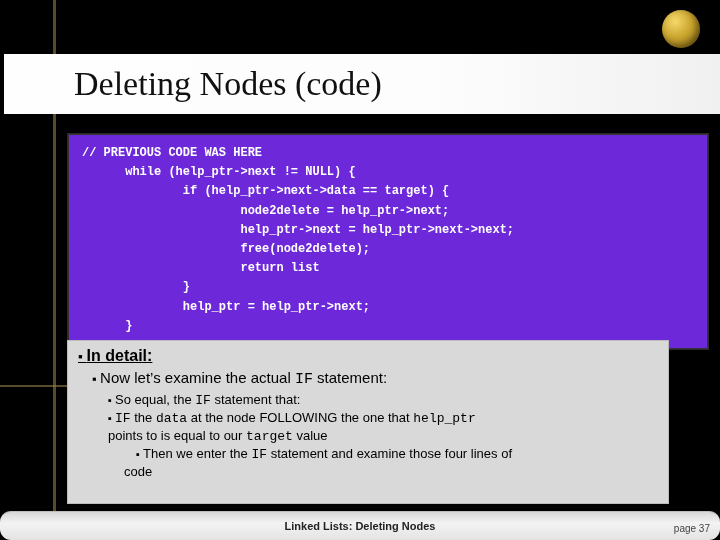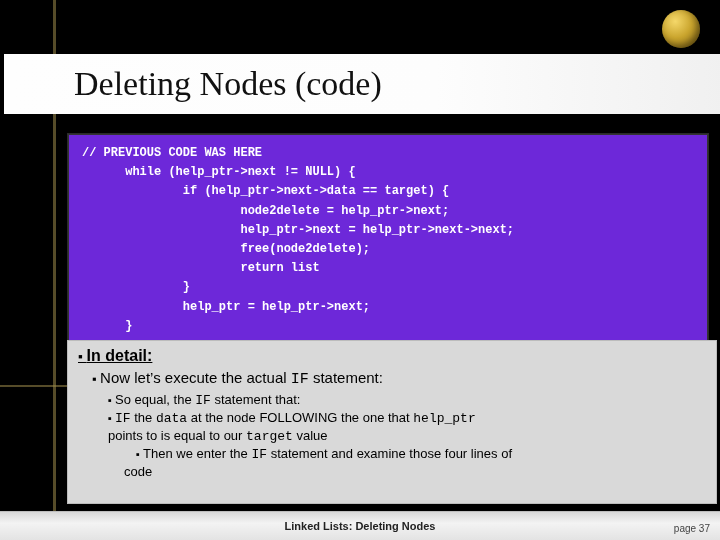--- a/index.html
+++ b/index.html
@@ -85,21 +85,21 @@
     padding: 10px 14px;
     box-sizing: border-box;
     white-space: pre;
     overflow: hidden;
   }
   
   .detail-box {
     position: absolute;
     left: 68px;
     top: 341px;
-    width: 648px;
+    width: 600px;
     height: 162px;
     background: #d9d9d9;
     color: #000;
     box-shadow: 0 0 0 1px #bcbcbc;
     padding: 6px 10px 8px 10px;
     box-sizing: border-box;
     font-size: 14px;
   }
   .detail-box .h {
     font-weight: bold;
@@ -129,20 +129,21 @@
     position: absolute;
     left: 0;
     bottom: 0;
     width: 720px;
     height: 28px;
     background: linear-gradient(to bottom, #d7d7d7 0%, #f3f3f3 40%, #e3e3e3 100%);
     border-top: 1px solid #bdbdbd;
     display: flex;
     align-items: center;
     justify-content: center;
+    border-radius: 11px;
   }
   .footer-title {
     font-size: 11px;
     font-weight: bold;
     color: #222;
   }
   .pagenum {
     position: absolute;
     right: 10px;
     bottom: 6px;
@@ -172,21 +173,21 @@
               }
               help_ptr = help_ptr-&gt;next;
       }</pre>
 
   <div class="rule-h"></div>
 
   <div class="detail-box">
     <p class="h bul">In detail:</p>
 
     <p class="b1 bul">
-      <span>Now let’s execute the actual </span><span class="mono">IF</span><span> statement:</span>
+      <span>Now let’s examine the actual </span><span class="mono">IF</span><span> statement:</span>
     </p>
 
     <p class="b2 bul">
       <span>So equal, the </span><span class="mono">IF</span><span> statement that:</span>
     </p>
 
     <p class="b2 bul">
       <span class="mono">IF</span><span> the </span><span class="mono">data</span><span> at the node FOLLOWING the one that </span><span class="mono">help_ptr</span>
     </p>
     <p class="b2" style="">

